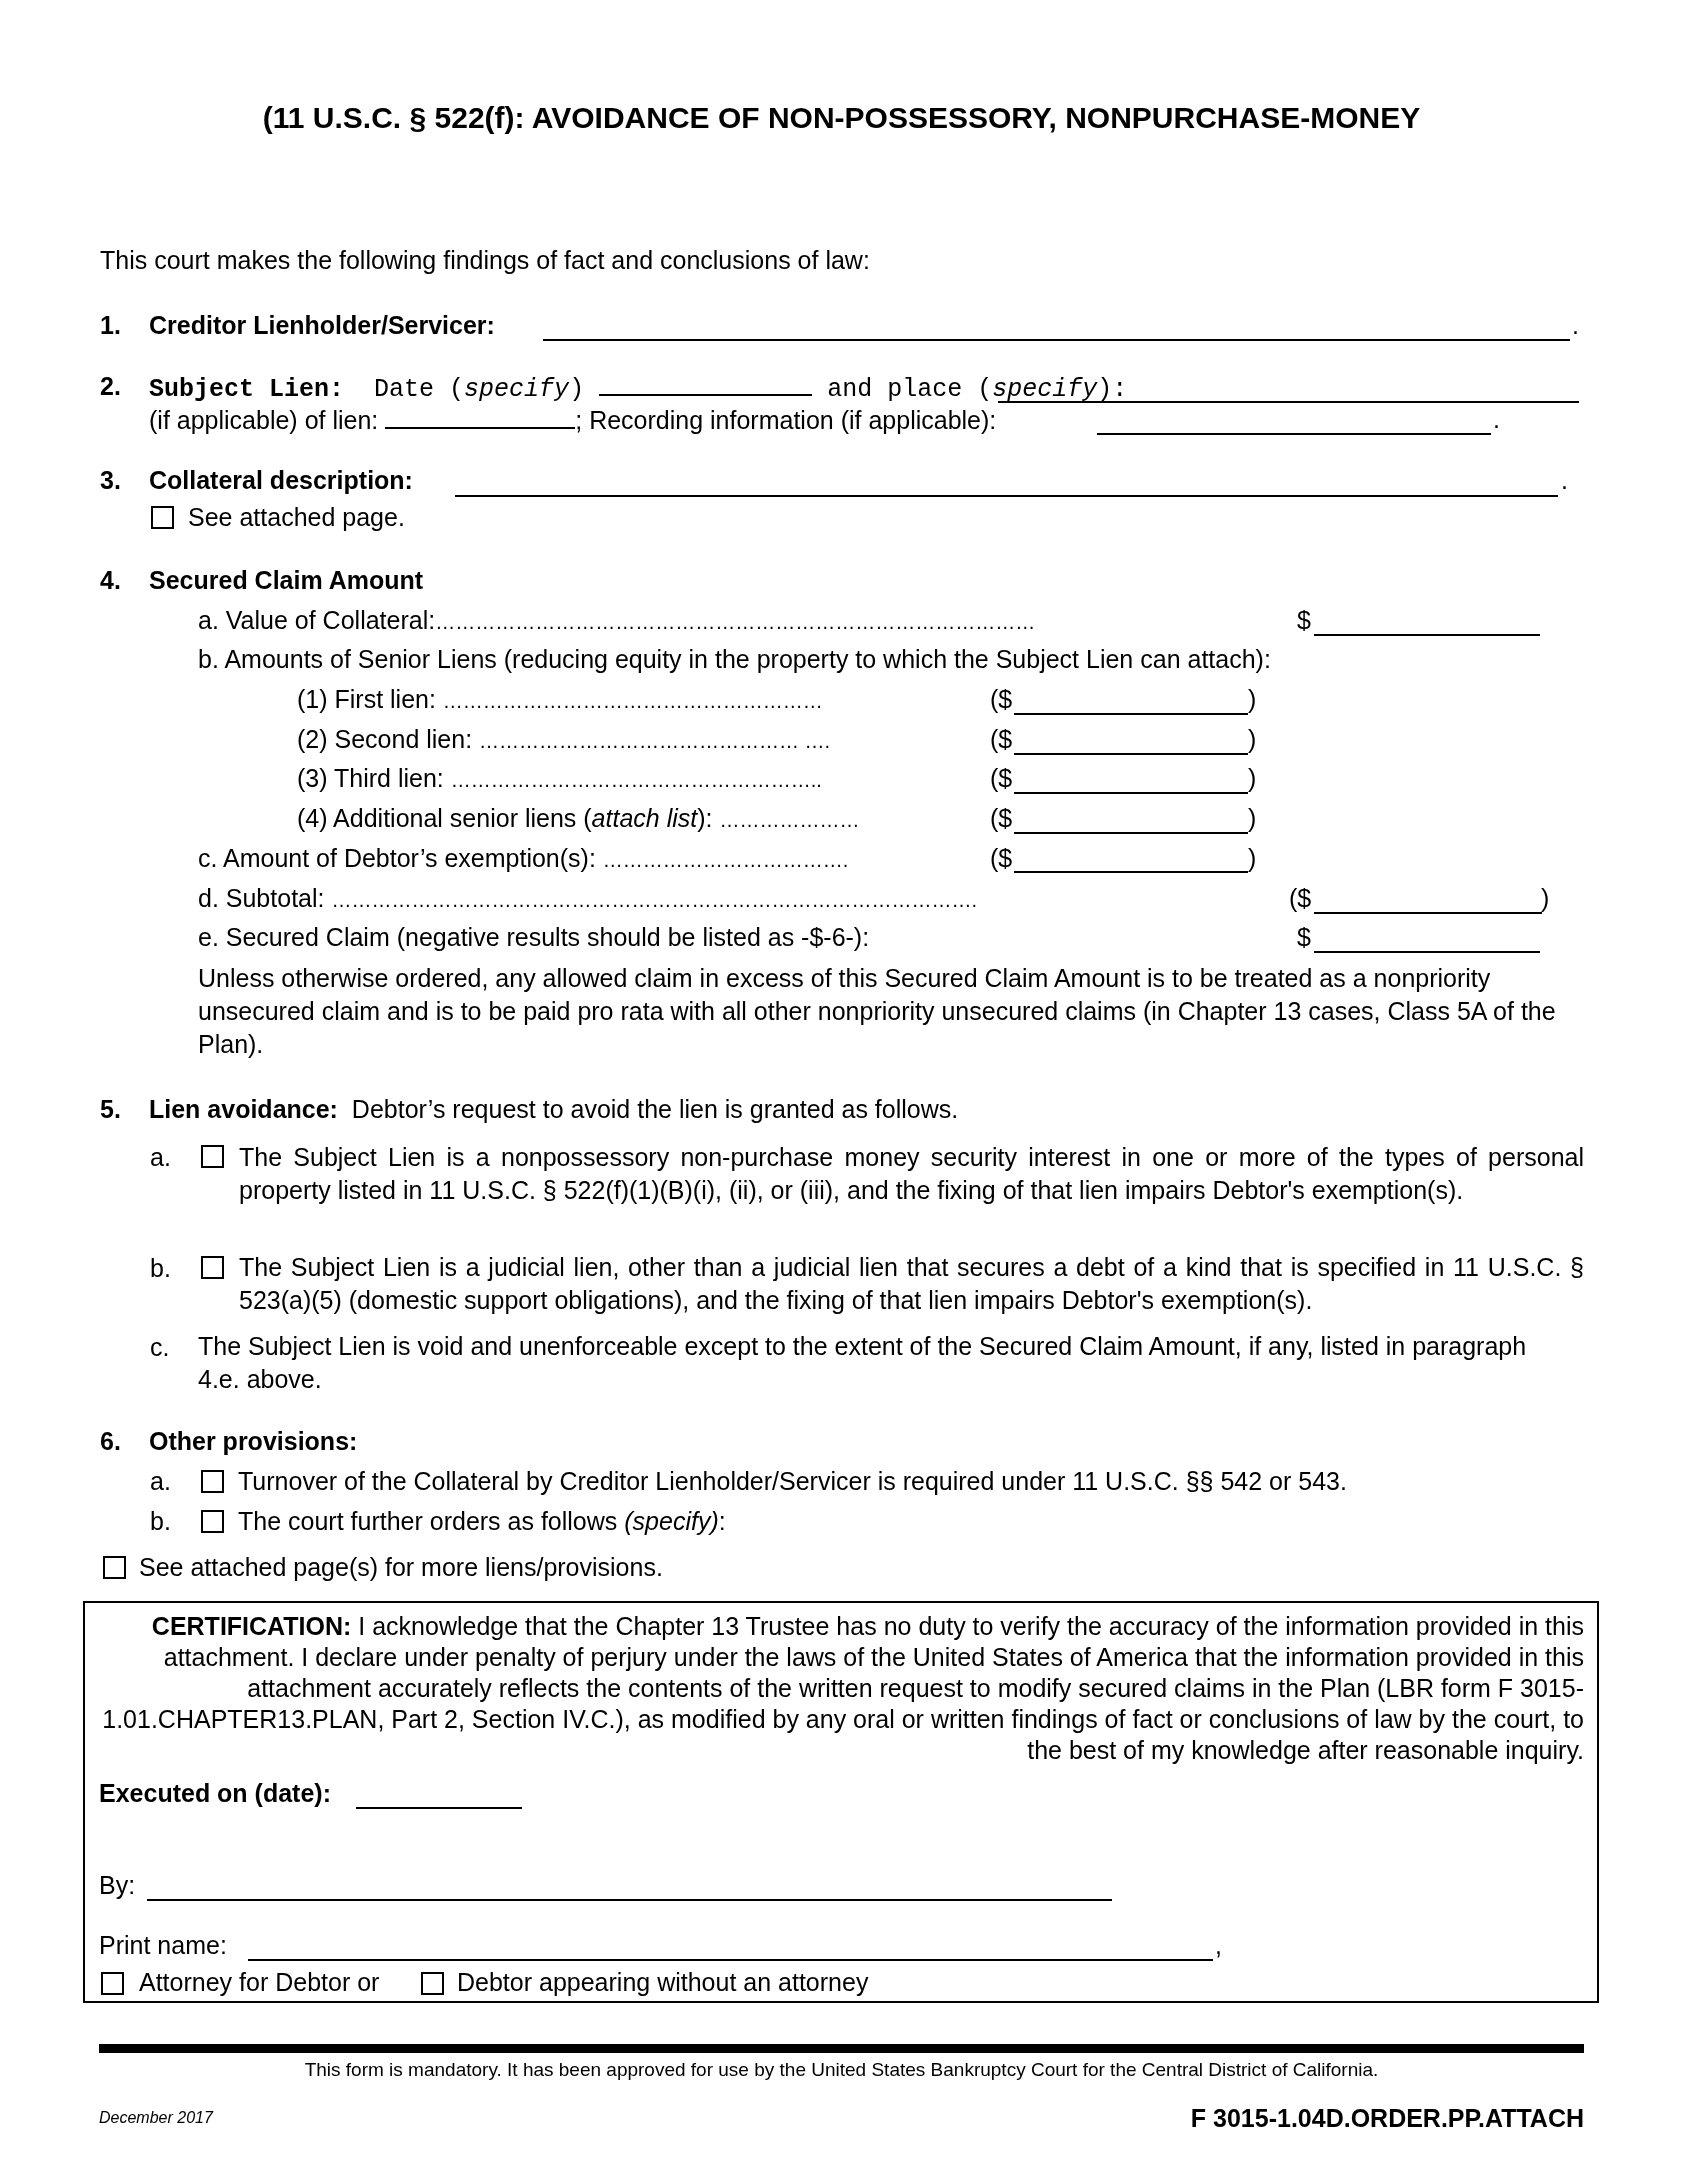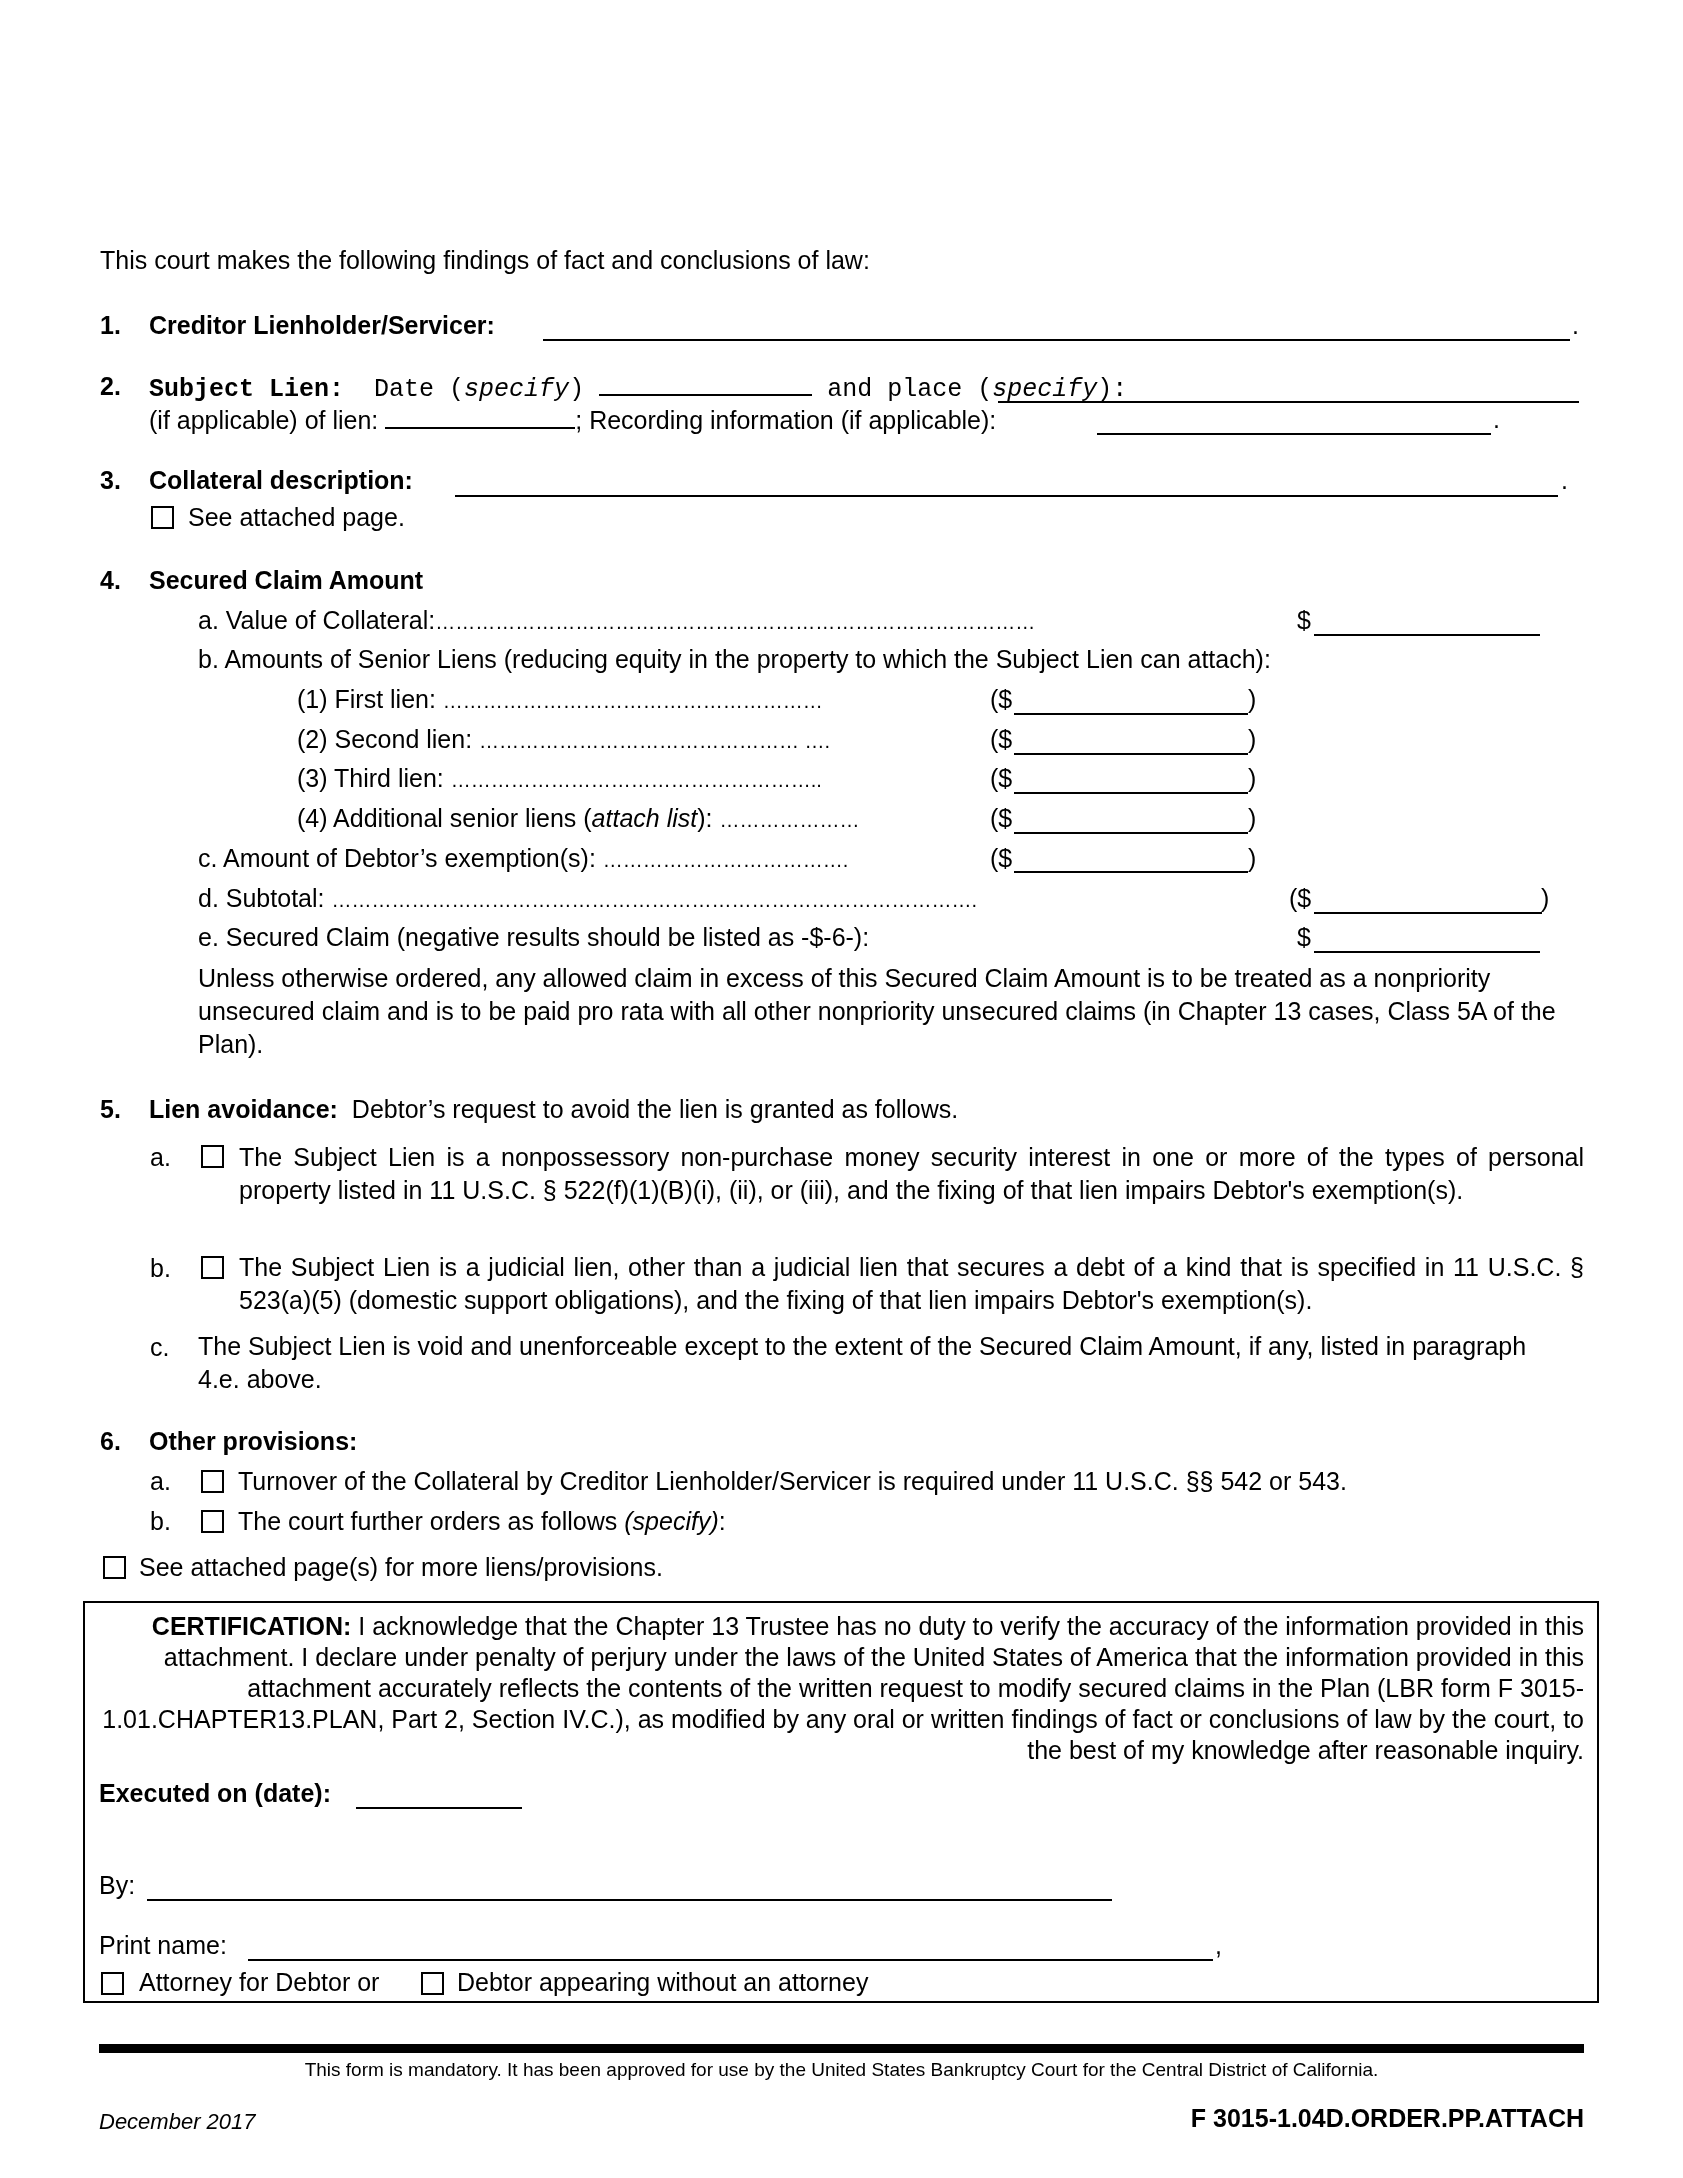--- a/index.html
+++ b/index.html
@@ -12,20 +12,21 @@
   .uline { display:inline-block; border-bottom:2.5px solid #000; height:22px; vertical-align:baseline; }
   .cbabs { position:absolute; width:23px; height:23px; border:2px solid #000; box-sizing:border-box; background:#fff; cursor:pointer; }
   .para { position:absolute; font-size:25px; line-height:33px; text-align:justify; }
   .cert { position:absolute; left:83px; top:1601px; width:1516px; height:402px; border:2.5px solid #000; box-sizing:border-box; }
   .footbar { position:absolute; left:99px; top:2044px; width:1485px; height:9px; background:#000; }
 </style>
 </head>
 <body>
 
 <div class="title">
+  <div>(11 U.S.C. § 522(f): AVOIDANCE OF NON-POSSESSORY, NONPURCHASE-MONEY</div>
 </div>
 
 <div class="abs" style="left:100px; top:246px;">This court makes the following findings of fact and conclusions of law:</div>
 
 <div class="abs b" style="left:100px; top:311px;">1.</div>
 <div class="abs b" style="left:149px; top:311px;">Creditor Lienholder/Servicer:</div>
 <div class="abs" style="left:543px; top:315px; width:1027px; height:24px; border-bottom:2.5px solid #000;"><span></span></div>
 <div class="abs" style="left:1572px; top:311px;">.</div>
 
 <div class="abs b" style="left:100px; top:372px;">2.</div>
@@ -138,15 +139,15 @@
 <div class="abs" style="left:248px; top:1935px; width:965px; height:24px; border-bottom:2.5px solid #000;"><span></span></div>
 <div class="abs" style="left:1215px; top:1931px;">,</div>
 
 <div class="cbabs" style="left:101px; top:1972px;"></div>
 <div class="abs" style="left:139px; top:1968px;">Attorney for Debtor or</div>
 <div class="cbabs" style="left:421px; top:1972px;"></div>
 <div class="abs" style="left:457px; top:1968px;">Debtor appearing without an attorney</div>
 
 <div class="footbar"></div>
 <div class="abs" style="left:0; width:1683px; text-align:center; top:2059px; font-size:19px;">This form is mandatory.  It has been approved for use by the United States Bankruptcy Court for the Central District of California.</div>
-<div class="abs i" style="left:99px; top:2109px; font-size:22px;">December 2017</div>
+<div class="abs i" style="left:99px; top:2109px; font-size:16px;">December 2017</div>
 <div class="abs b" style="right:99px; top:2104px; font-size:25px;">F 3015-1.04D.ORDER.PP.ATTACH</div>
 
 
 </body></html>

